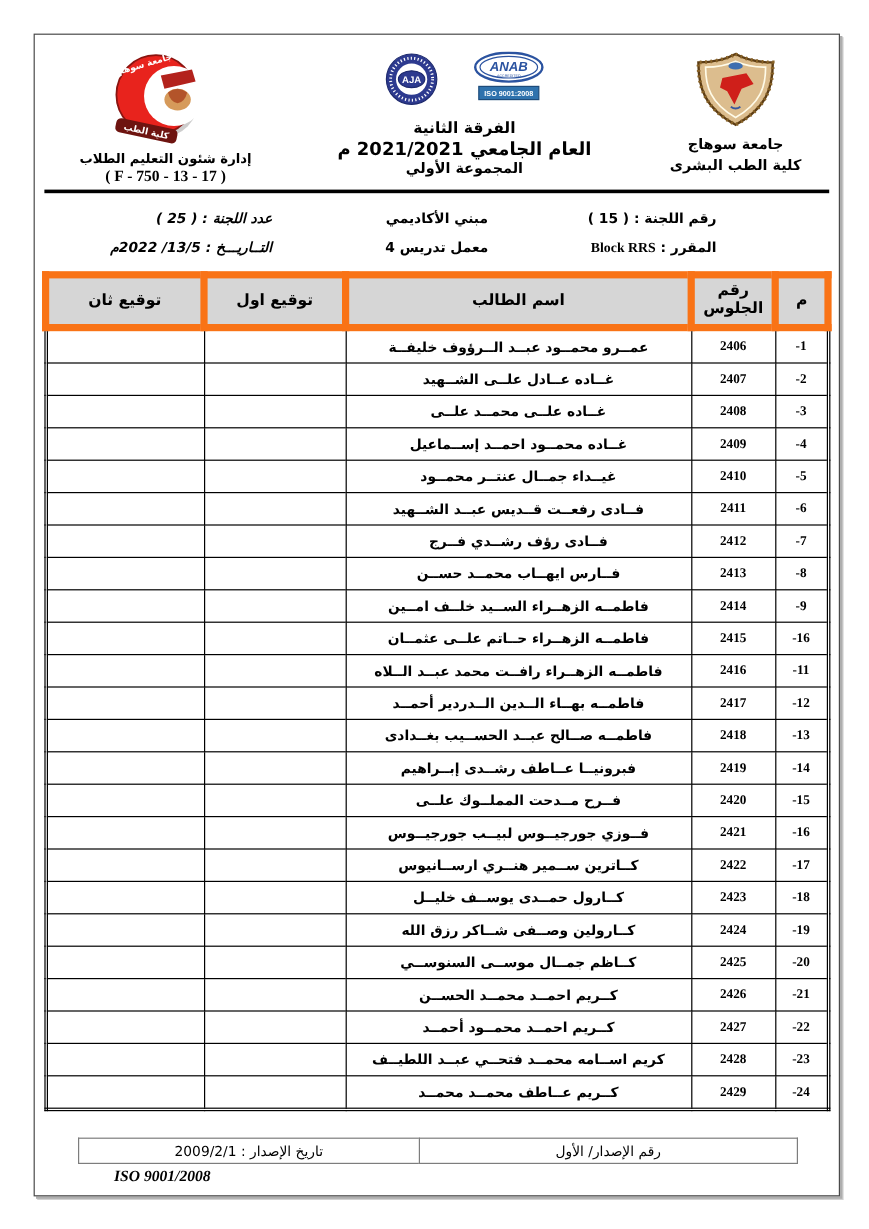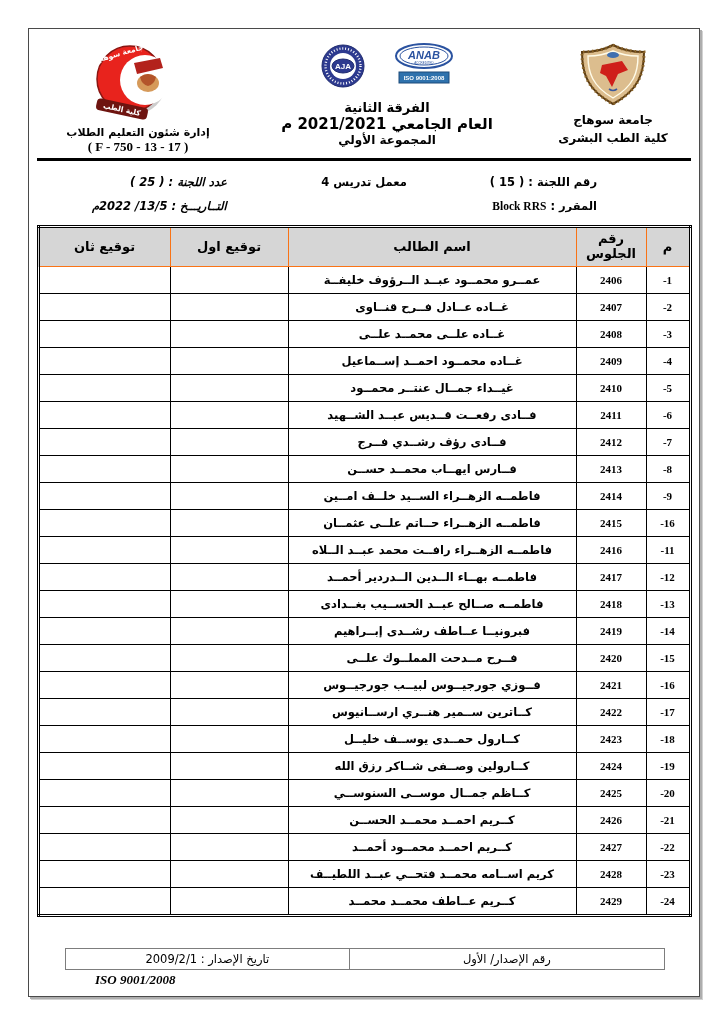--- a/index.html
+++ b/index.html
@@ -28,21 +28,21 @@
   .info-line{line-height:2.1;white-space:nowrap;}
   .info-right{width:33%;box-sizing:border-box;text-align:right;padding-right:100px;}
   .info-center{width:34%;text-align:center;}
   .info-left{width:33%;box-sizing:border-box;padding-right:24px;font-style:italic;}
   .latin-serif{font-family:"Liberation Serif",serif;}
 
   
   table.roster{width:652px;margin:2px auto 0 auto;border-collapse:collapse;
                border:3px double #000;table-layout:fixed;}
   table.roster th{background:#d6d6d6;font-weight:bold;font-size:13px;height:38px;
-                  border:1px solid #f97316;line-height:1.15;padding:0 2px;}
+                  border:6px solid #f97316;line-height:1.15;padding:0 2px;}
   table.roster td{border:1px solid #000;height:26px;padding:0 4px;}
   td.name{font-weight:bold;font-size:11.5px;text-align:center;white-space:nowrap;overflow:hidden;}
   td.num{font-family:"Liberation Serif",serif;font-weight:bold;font-size:11px;text-align:center;}
   td.sig{background:#fff;}
 
   
   .footer{position:absolute;left:36px;bottom:8px;width:600px;}
   table.issue{width:600px;border-collapse:collapse;font-size:11.5px;}
   table.issue td{border:1px solid #7d7d7d;height:20px;text-align:center;padding:0;}
   td.issue-no{width:316px;}
@@ -116,20 +116,21 @@
 
   <div class="info" dir="rtl">
     <div class="info-right">
       <div class="info-line">رقم اللجنة : ( 15 )</div>
       <div class="info-line">
         <span>المقرر :</span>
         <span class="latin-serif">Block RRS</span>
       </div>
     </div>
     <div class="info-center">
+      <div class="info-line">مبني الأكاديمي</div>
       <div class="info-line">معمل تدريس 4</div>
     </div>
     <div class="info-left">
       <div class="info-line">عدد اللجنة : ( 25 )</div>
       <div class="info-line">التــاريـــخ : 13/5/ 2022م</div>
     </div>
   </div>
 
   <table class="roster" dir="rtl">
     <colgroup>
@@ -152,21 +153,21 @@
         <tr>
           <td class="num" dir="ltr">-1</td>
           <td class="num" dir="ltr">2406</td>
           <td class="name">عمــرو محمــود عبــد الــرؤوف خليفــة</td>
           <td class="sig"></td>
           <td class="sig"></td>
         </tr>
         <tr>
           <td class="num" dir="ltr">-2</td>
           <td class="num" dir="ltr">2407</td>
-          <td class="name">غــاده عــادل فــرح قنــاوى</td>
+          <td class="name">غــاده عــادل علــى الشــهيد</td>
           <td class="sig"></td>
           <td class="sig"></td>
         </tr>
         <tr>
           <td class="num" dir="ltr">-3</td>
           <td class="num" dir="ltr">2408</td>
           <td class="name">غــاده علــى محمــد علــى</td>
           <td class="sig"></td>
           <td class="sig"></td>
         </tr>

